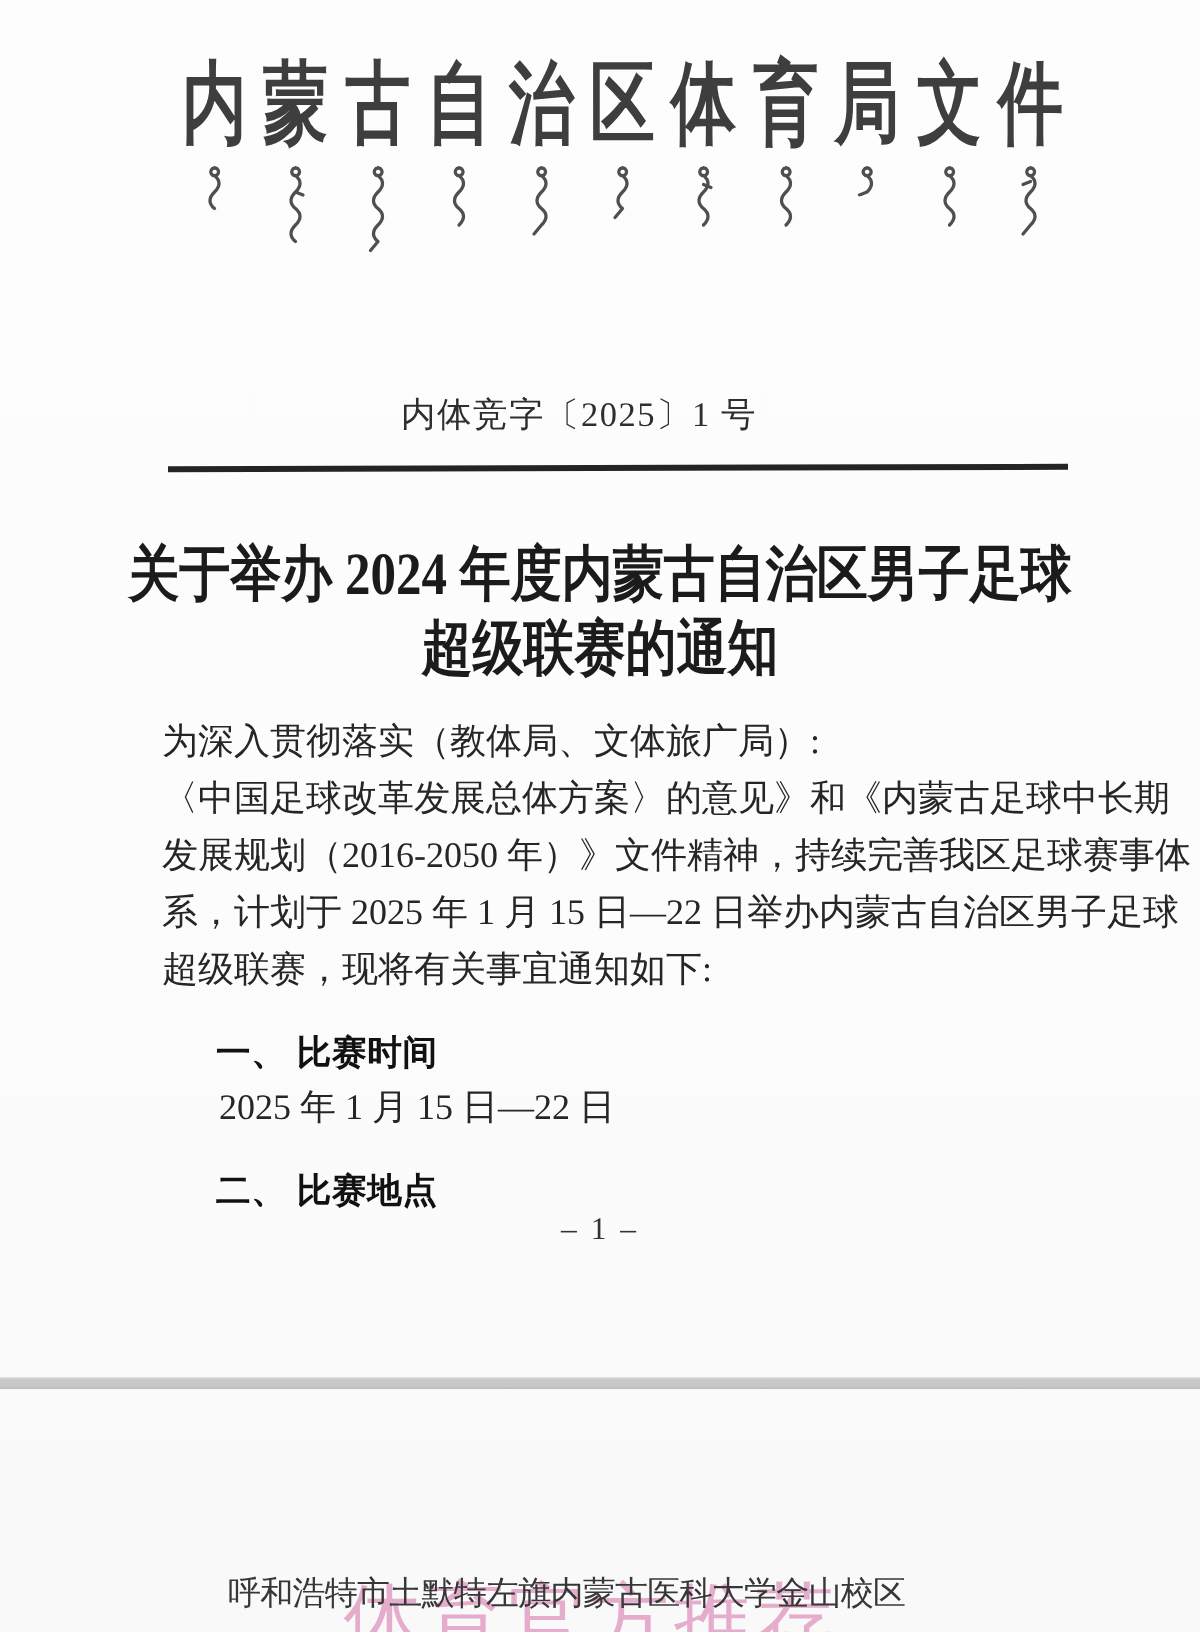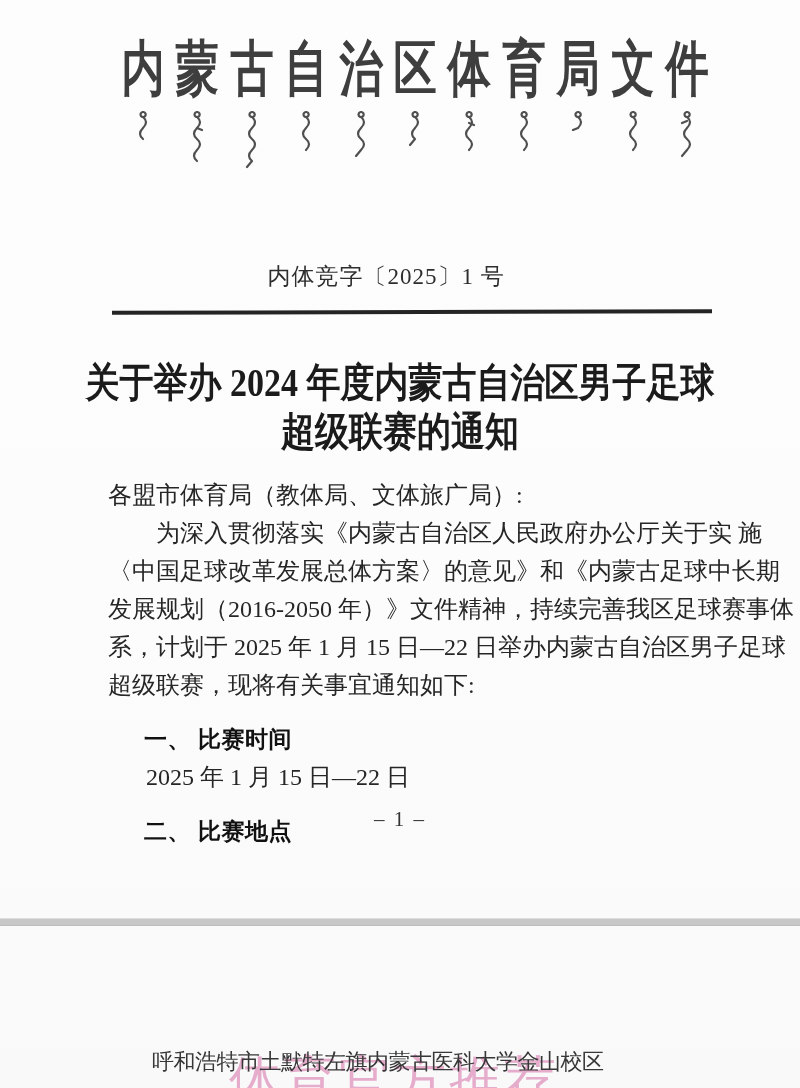--- a/index.html
+++ b/index.html
@@ -158,22 +158,21 @@
   <div class="doc-number">内体竞字〔2025〕1 号</div>
 
   <div class="rule"></div>
 
   <div class="title">
     <span class="title-line"><span>关于举办 2024 年度内蒙古自治区男子足球</span></span>
     <span class="title-line"><span>超级联赛的通知</span></span>
   </div>
 
   <div class="body-block">
-    <div class="bline">各盟市体育局（教体局、文体旅广局）:</div>
-    <div class="bline indent">为深入贯彻落实《内蒙古自治区人民政府办公厅关于实 施</div>
+    <div class="bline">为深入贯彻落实（教体局、文体旅广局）:</div>
     <div class="bline">〈中国足球改革发展总体方案〉的意见》和《内蒙古足球中长期</div>
     <div class="bline">发展规划（2016-2050 年）》文件精神，持续完善我区足球赛事体</div>
     <div class="bline">系，计划于 2025 年 1 月 15 日—22 日举办内蒙古自治区男子足球</div>
     <div class="bline">超级联赛，现将有关事宜通知如下:</div>
     <div class="bline sec-heading">一、 比赛时间</div>
     <div class="bline sec-content">2025 年 1 月 15 日—22 日</div>
     <div class="bline sec-heading">二、 比赛地点</div>
   </div>
 
   <div class="page-num">– 1 –</div>

